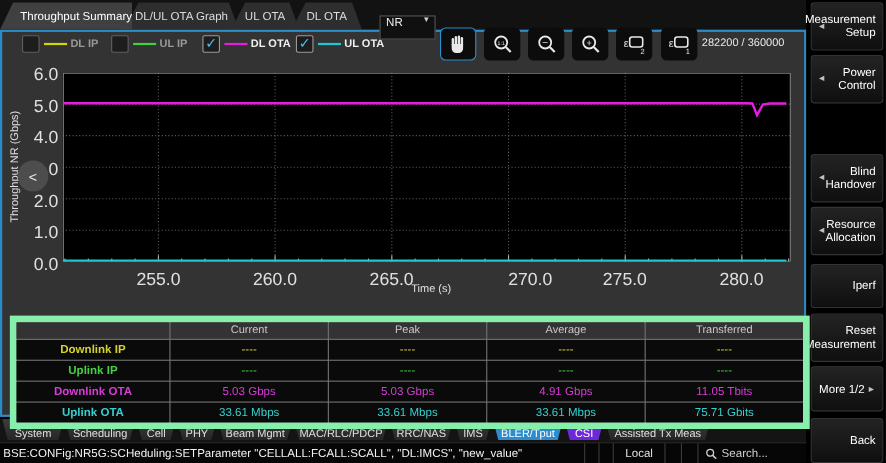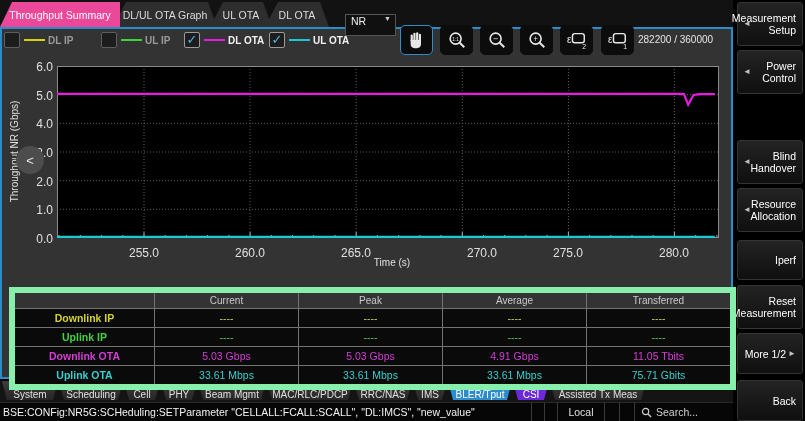--- a/index.html
+++ b/index.html
@@ -6,29 +6,29 @@
   .screen{position:relative;width:805px;height:421px;background:#000;overflow:hidden;
           font-family:"Liberation Sans","DejaVu Sans",sans-serif;-webkit-font-smoothing:antialiased;}
 
   
   .top-tabbar{position:absolute;left:0;top:0;width:733px;height:27px;background:#121212;display:flex;align-items:flex-end;}
   .top-tab{height:25px;display:flex;align-items:center;justify-content:center;
            font-size:10.5px;color:#dcdcdc;background:#2e2e2e;
            clip-path:polygon(13px 0,calc(100% - 9px) 0,100% 100%,0 100%);
            margin-left:-7px;position:relative;cursor:default;}
   .top-tab:first-child{margin-left:0;}
-  .top-tab.active{background:#ec4899;color:#fff;z-index:2;clip-path:polygon(12px 0,100% 0,100% 100%,0 100%);}
+  .top-tab.active{background:#404040;color:#fff;z-index:2;clip-path:polygon(12px 0,100% 0,100% 100%,0 100%);justify-content:flex-end;}
   .tt-0{width:120px;} .tt-1{width:104px;} .tt-2{width:62px;} .tt-3{width:64px;}
 
   
   .main-panel{position:absolute;left:0;top:27px;width:729px;height:348px;border:2px solid #2a8cc8;background:#333;}
 
   
   .legend-item{position:absolute;top:31px;height:18px;display:flex;align-items:center;z-index:3;}
-  .li-0{left:4px;} .li-1{left:101px;} .li-2{left:184px;} .li-3{left:269px;}
+  .li-0{left:20px;} .li-1{left:101px;} .li-2{left:184px;} .li-3{left:269px;}
   .checkbox{width:14px;height:14px;background:#1d1d1d;border:1px solid #5f5f5f;border-radius:2px;
             color:#4db8e8;font-size:13px;font-weight:bold;line-height:13px;text-align:center;cursor:pointer;}
   .checkbox.checked{border-color:#9a9a9a;}
   .legend-line{width:21px;height:2px;margin-left:4px;}
   .legend-label{font-size:10px;font-weight:bold;margin-left:3px;white-space:nowrap;}
 
   .mode-select{position:absolute;left:345px;top:14px;width:49px;height:20px;background:#101010;border:1px solid #555;
                display:flex;align-items:flex-start;z-index:3;cursor:pointer;}
   .mode-select .val{color:#f0f0f0;font-size:10.5px;margin-left:5px;flex:1;}
   .mode-select .arr{color:#d0d0d0;font-size:7px;margin-right:4px;}
@@ -36,21 +36,21 @@
   
   .toolbtn{position:absolute;top:25px;width:31px;height:28px;background:#0c0c0c;border:1px solid #0c0c0c;border-radius:5px;
            display:flex;align-items:center;justify-content:center;z-index:3;cursor:pointer;}
   .toolbtn.active{border-color:#2d8ccc;}
   .tb-0{left:400px;} .tb-1{left:440px;} .tb-2{left:480px;} .tb-3{left:520px;} .tb-4{left:560px;} .tb-5{left:601px;}
   .counter{position:absolute;left:638px;top:34px;font-size:10px;color:#e6e6e6;z-index:3;white-space:nowrap;}
 
   
   .plot-svg{position:absolute;left:57px;top:66px;z-index:2;background:#000;}
   .grid{stroke:#5c5c5c;stroke-width:1;stroke-dasharray:1 2;}
-  .axis-label{position:absolute;font-size:12px;color:#e0e0e0;z-index:3;}
+  .axis-label{position:absolute;font-size:16px;color:#e0e0e0;z-index:3;}
   .y-axis-title{position:absolute;left:-61px;top:146px;width:150px;text-align:center;font-size:10px;color:#e0e0e0;
                 transform:rotate(-90deg);z-index:2;}
   .x-axis-title{position:absolute;left:352px;top:257px;width:80px;text-align:center;font-size:10px;color:#e0e0e0;z-index:3;}
   .collapse-handle{position:absolute;left:16px;top:146px;width:28px;height:28px;border-radius:50%;background:#4d4d4d;
                    color:#e8e8e8;font-size:13px;display:flex;align-items:center;justify-content:center;z-index:4;cursor:pointer;}
 
   
   .tput-table{position:absolute;left:9px;top:287px;display:grid;z-index:3;
               grid-template-columns:139px 143px 143px 143px 143px;
               grid-template-rows:15px 18px 18px 18px 18px;gap:1px;background:#737373;border:6px solid #86efac;}

